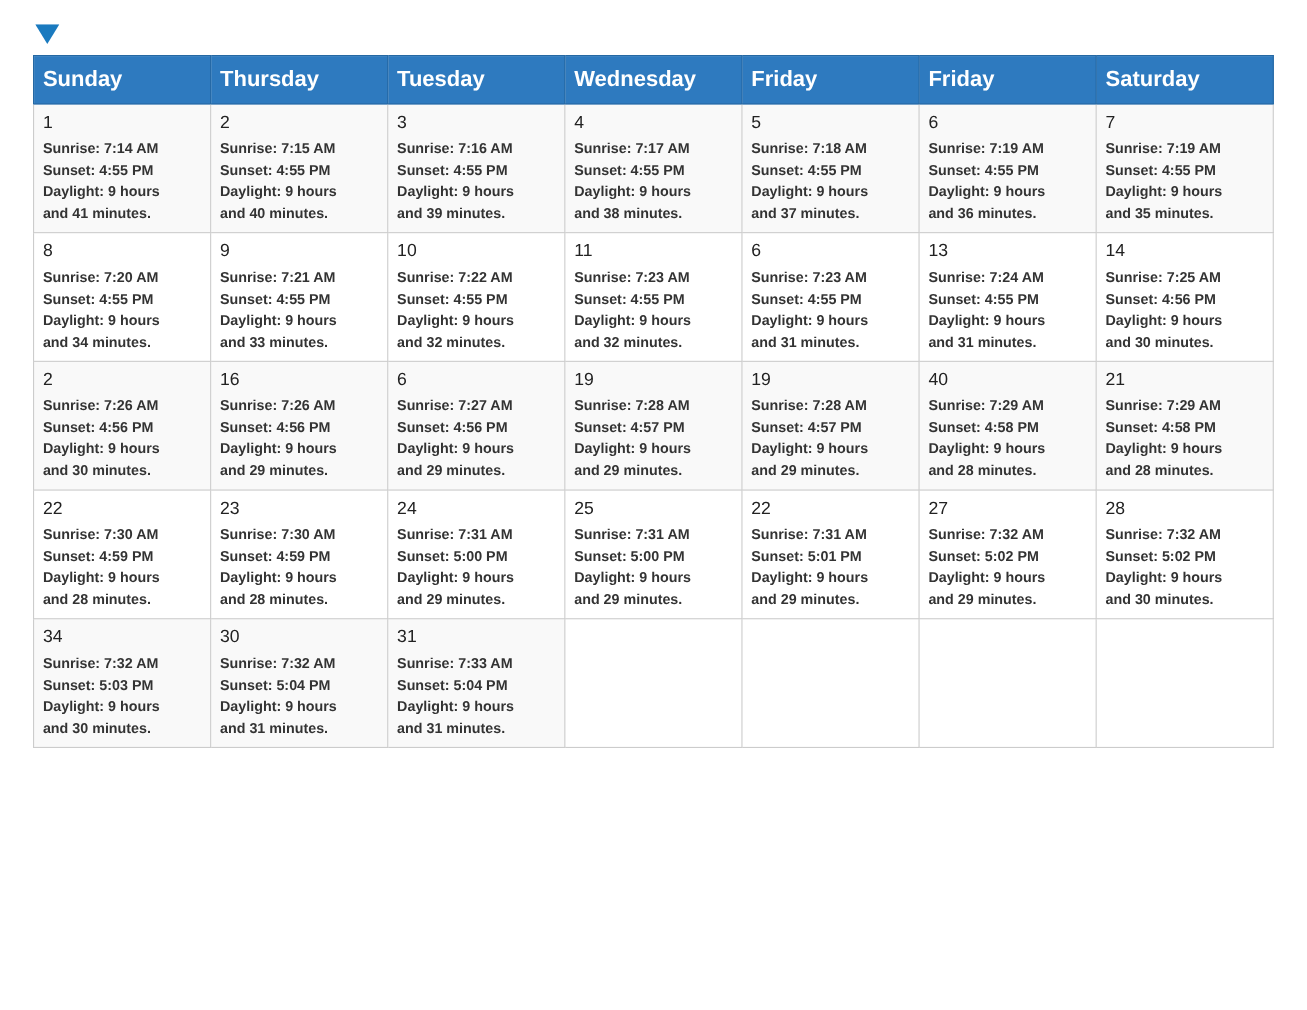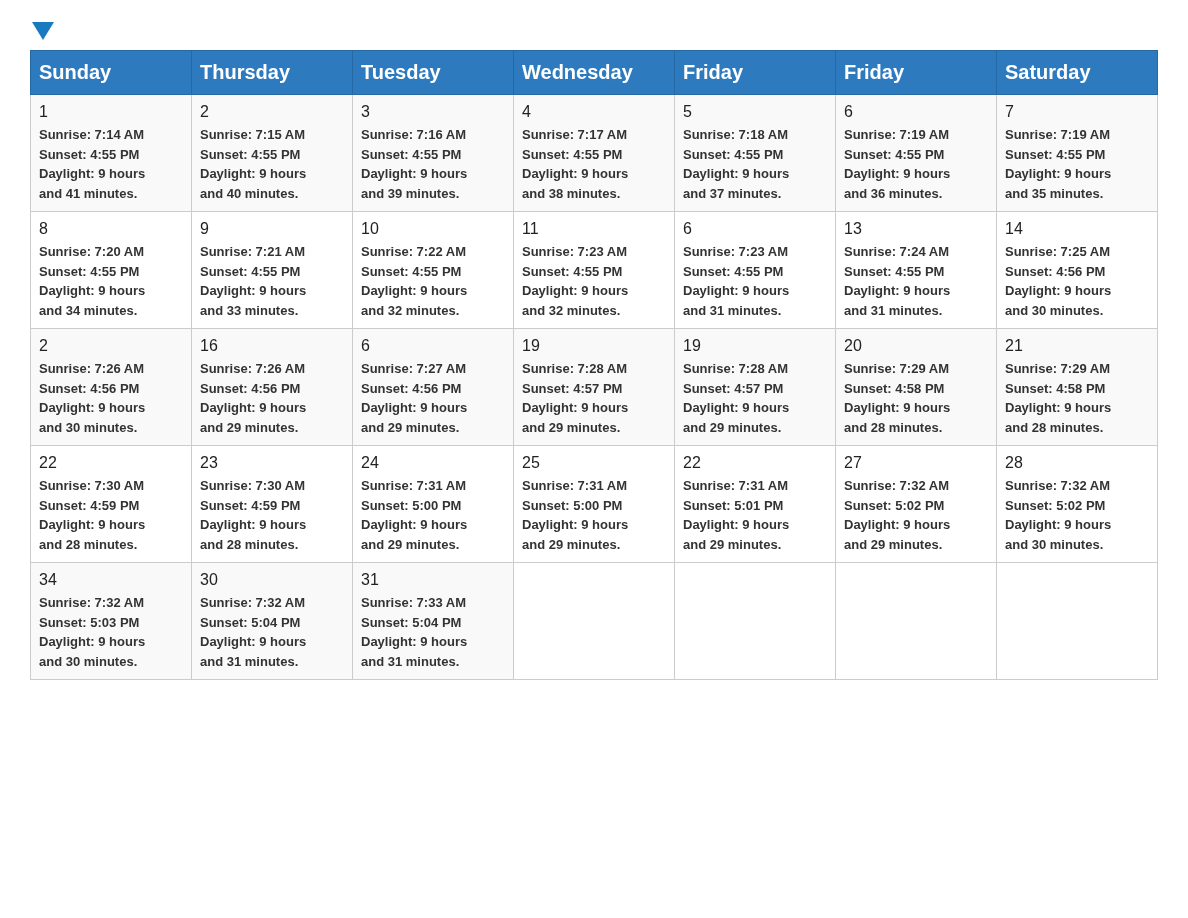--- a/index.html
+++ b/index.html
@@ -201,21 +201,21 @@
         </td>
         <td>
           <span class="day-num">19</span>
           <div class="day-info">Sunrise: 7:28 AM<br>Sunset: 4:57 PM<br>Daylight: 9 hours<br>and 29 minutes.</div>
         </td>
         <td>
           <span class="day-num">19</span>
           <div class="day-info">Sunrise: 7:28 AM<br>Sunset: 4:57 PM<br>Daylight: 9 hours<br>and 29 minutes.</div>
         </td>
         <td>
-          <span class="day-num">20</span>
+          <span class="day-num">40</span>
           <div class="day-info">Sunrise: 7:29 AM<br>Sunset: 4:58 PM<br>Daylight: 9 hours<br>and 28 minutes.</div>
         </td>
         <td>
           <span class="day-num">21</span>
           <div class="day-info">Sunrise: 7:29 AM<br>Sunset: 4:58 PM<br>Daylight: 9 hours<br>and 28 minutes.</div>
         </td>
       </tr>
       <tr>
         <td>
           <span class="day-num">22</span>

